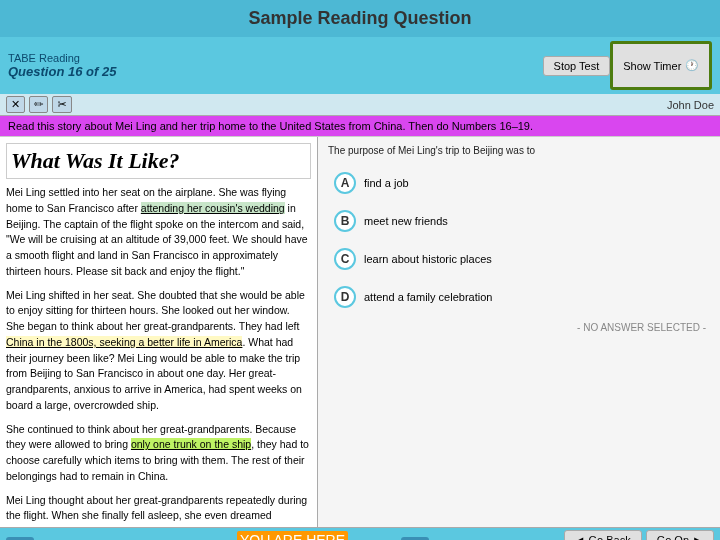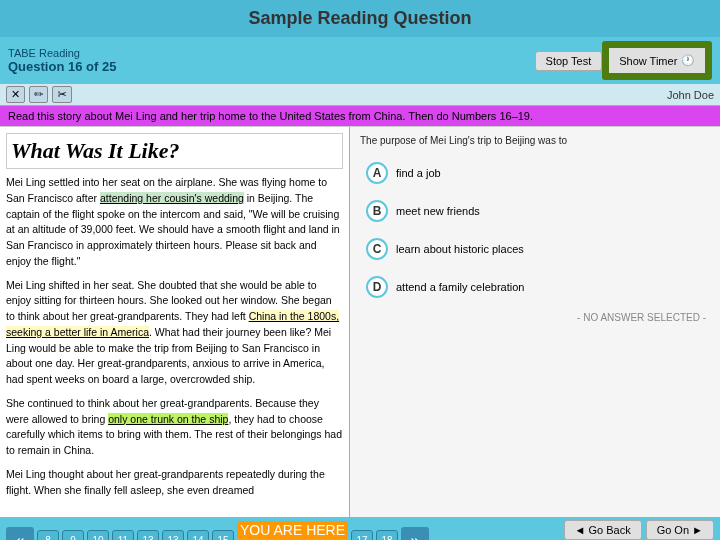--- a/index.html
+++ b/index.html
@@ -16,35 +16,35 @@
 
     #header {
       background: #5bc8e0;
       padding: 4px 8px;
       display: flex;
       align-items: center;
       justify-content: space-between;
     }
     #header-left { color: #0c4a6e; }
     #header-left .subject { font-size: 11px; }
-    #header-left .question-num { font-size: 13px; font-weight: bold; }
+    #header-left .question-num { font-size: 13px; font-weight: bold; font-style: italic; }
     #header-right { display: flex; align-items: center; gap: 0; }
     .btn-stop {
       background: #e0e0e0;
       border: 1px solid #aaa;
       border-radius: 3px;
       padding: 3px 10px;
       font-size: 11px;
       cursor: pointer;
     }
     .btn-timer {
       background: #e0e0e0;
-      border: 7px solid #4d7c0f;
-      border-radius: 3px;
-      padding: 6px 10px;
+      border: 3px solid #4d7c0f;
+      border-radius: 3px;
+      padding: 15px 10px;
       font-size: 11px;
       cursor: pointer;
       display: flex; align-items: center; gap: 4px;
     }
 
     #toolbar {
       background: #d0e8f0;
       padding: 2px 6px;
       display: flex;
       align-items: center;
@@ -68,21 +68,21 @@
       font-size: 11px;
       border-bottom: 1px solid #ccc;
     }
 
     #main-content {
       display: flex;
       height: 390px;
     }
 
     #passage-panel {
-      width: 350px;
+      width: 318px;
       border-right: 1px solid #aaa;
       overflow: hidden;
       background: #fff;
       position: relative;
     }
     #passage-inner {
       height: 100%;
       overflow-y: auto;
       padding: 6px;
     }

